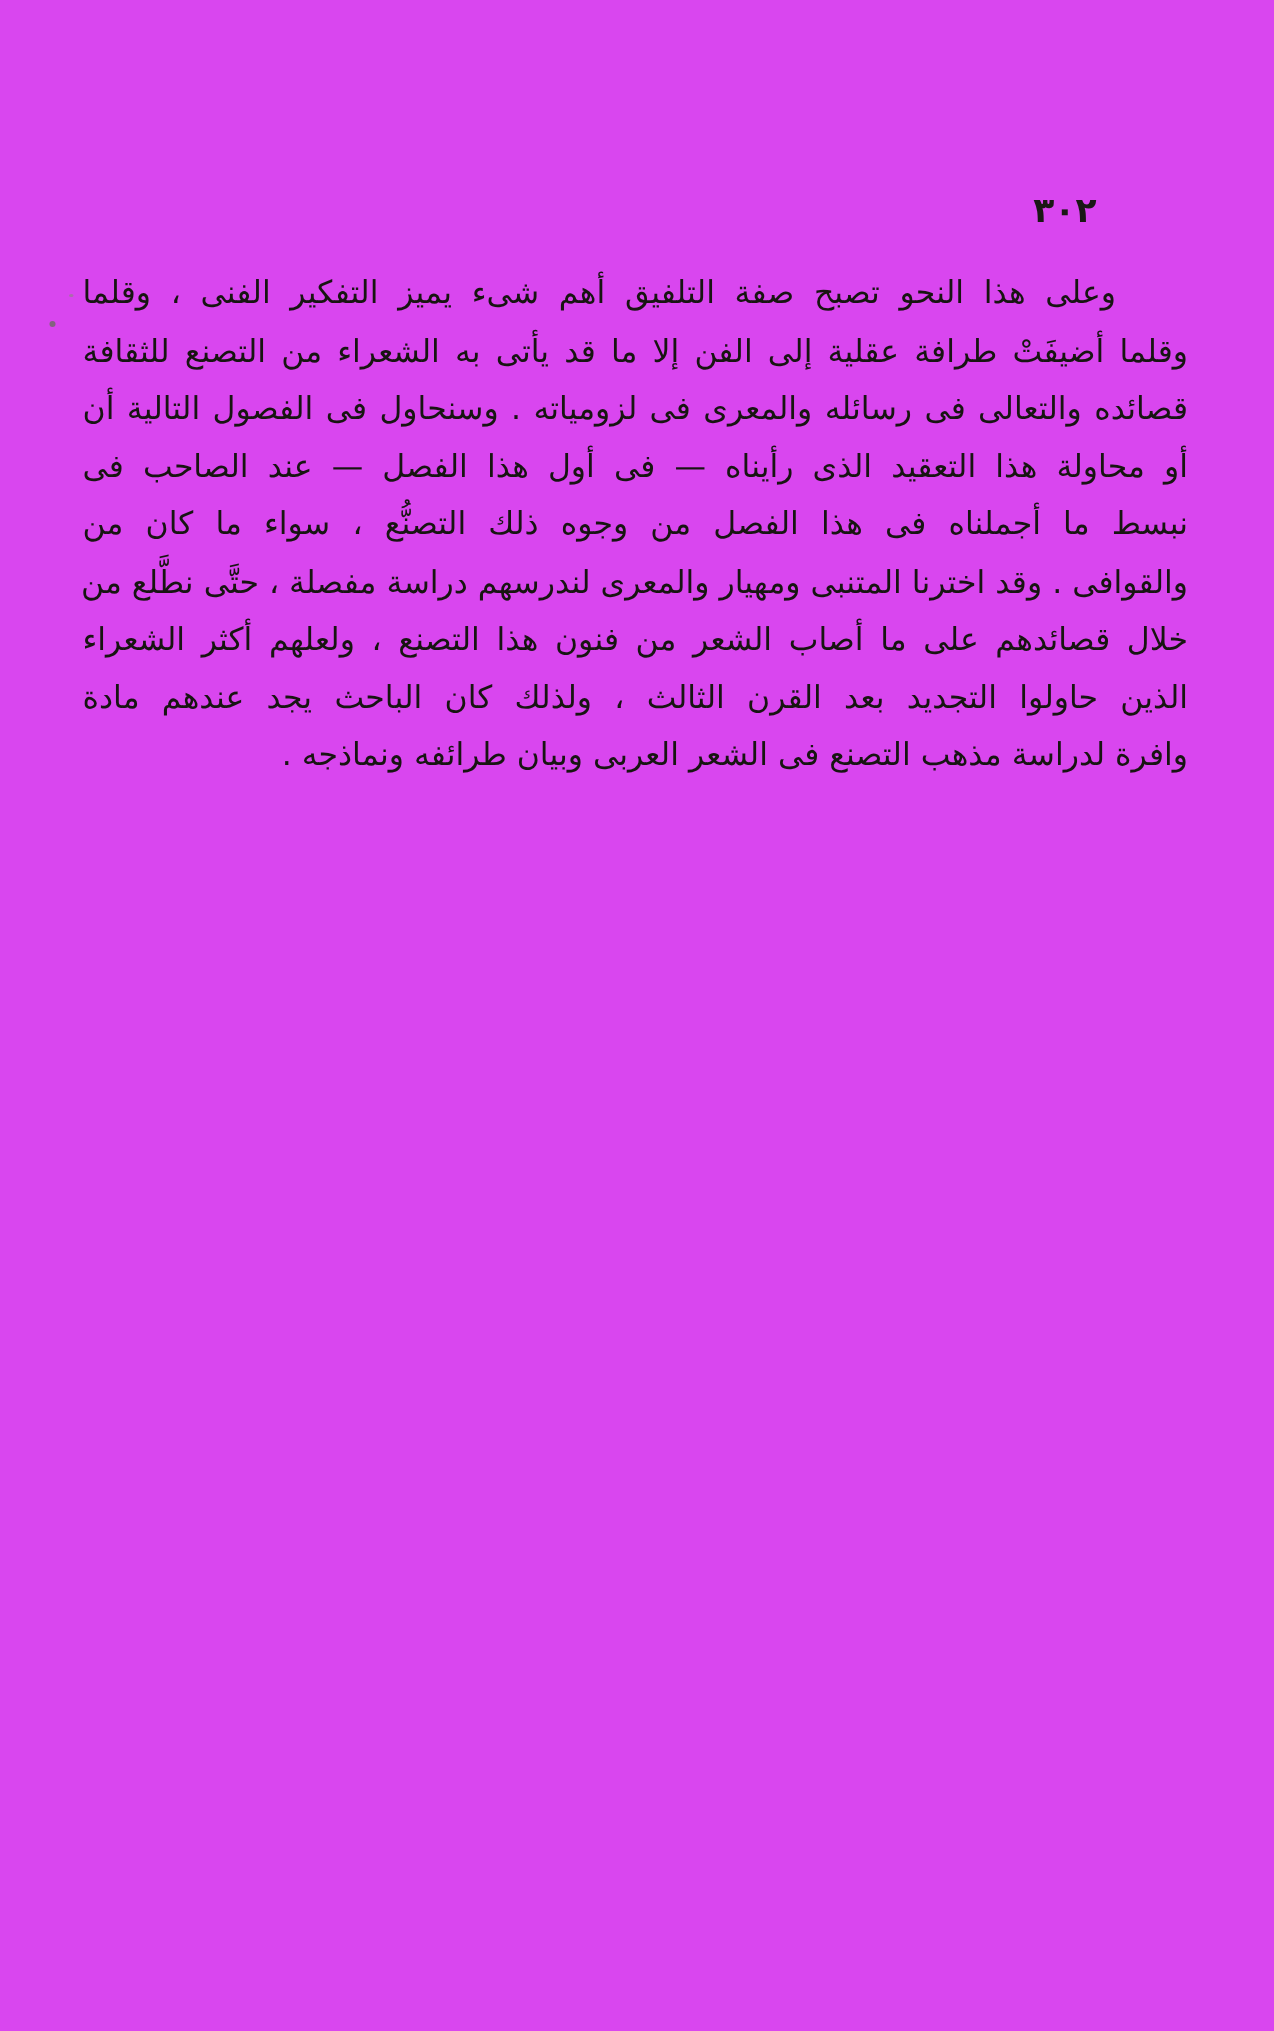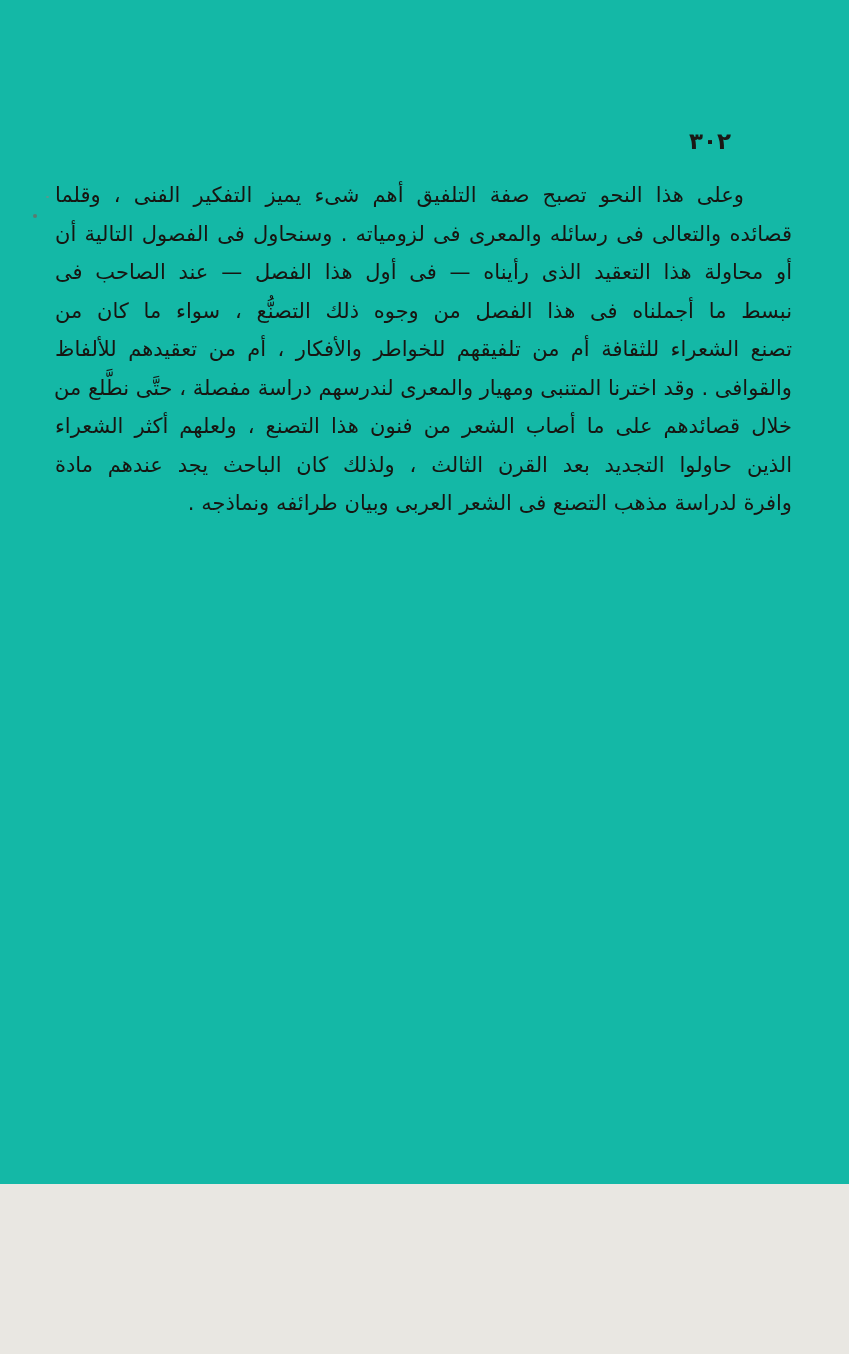--- a/index.html
+++ b/index.html
@@ -4,23 +4,23 @@
 <style>
   html, body {
     margin: 0;
     padding: 0;
     background: #e9e7e2;
     font-family: "DejaVu Sans", sans-serif;
   }
   .scan-page {
     position: relative;
     width: 849px;
-    height: 1184px;
+    height: 1354px;
     margin: 0 auto;
-    background: #14b8a6;
+    background: #d946ef;
     overflow: hidden;
     color: #161413;
   }
   .page-number {
     position: absolute;
     top: 128px;
     right: 118px;
     font-size: 23px;
     font-weight: bold;
     letter-spacing: 2px;
@@ -78,23 +78,23 @@
 
 <div class="scan-page">
 
   <div class="page-number">٣٠٢</div>
 
   <div class="scan-artifact"></div>
   <div class="scan-artifact-2"></div>
 
   <div class="body-text">
     <div class="text-line first">وعلى هذا النحو تصبح صفة التلفيق أهم شىء يميز التفكير الفنى ، وقلما</div>
+    <div class="text-line">وقلما أضيفَتْ طرافة عقلية إلى الفن إلا ما قد يأتى به الشعراء من التصنع للثقافة</div>
     <div class="text-line">قصائده والتعالى فى رسائله والمعرى فى لزومياته . وسنحاول فى الفصول التالية أن</div>
     <div class="text-line">أو محاولة هذا التعقيد الذى رأيناه — فى أول هذا الفصل — عند الصاحب فى</div>
     <div class="text-line">نبسط ما أجملناه فى هذا الفصل من وجوه ذلك التصنُّع ، سواء ما كان من</div>
-    <div class="text-line">تصنع الشعراء للثقافة أم من تلفيقهم للخواطر والأفكار ، أم من تعقيدهم للألفاظ</div>
     <div class="text-line">والقوافى . وقد اخترنا المتنبى ومهيار والمعرى لندرسهم دراسة مفصلة ، حتَّى نطَّلع من</div>
     <div class="text-line">خلال قصائدهم على ما أصاب الشعر من فنون هذا التصنع ، ولعلهم أكثر الشعراء</div>
     <div class="text-line">الذين حاولوا التجديد بعد القرن الثالث ، ولذلك كان الباحث يجد عندهم مادة</div>
     <div class="text-line last">وافرة لدراسة مذهب التصنع فى الشعر العربى وبيان طرائفه ونماذجه .</div>
   </div>
 
 </div>
 
 </body></html>

